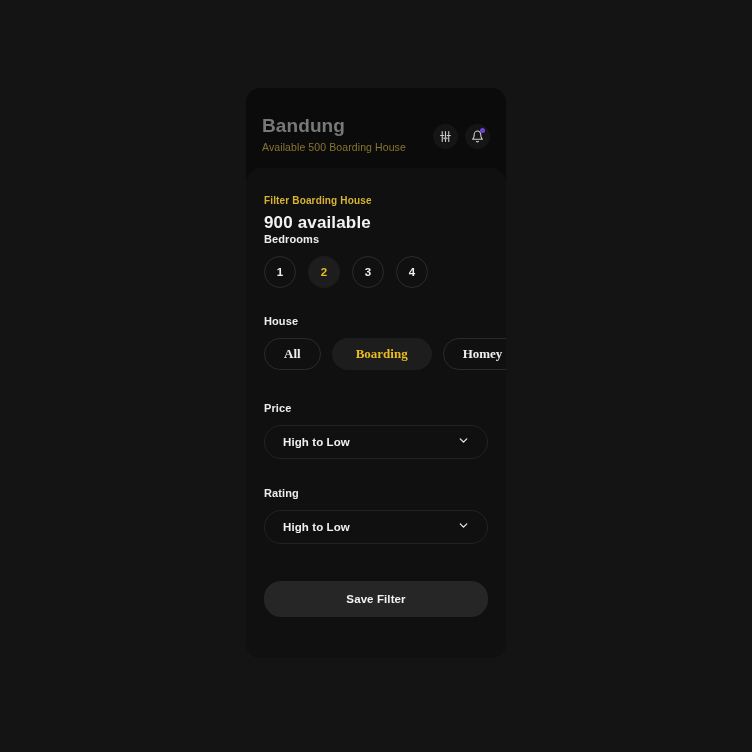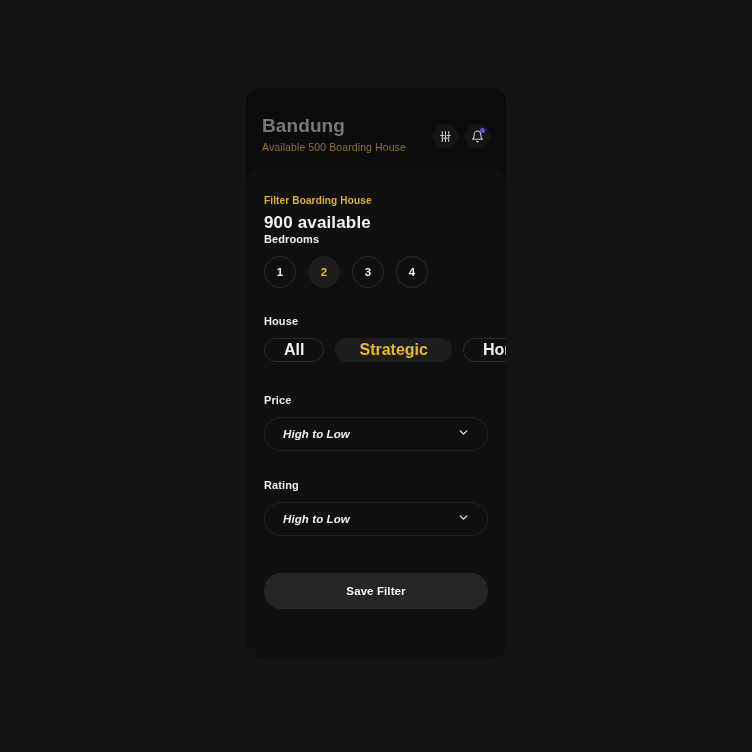--- a/index.html
+++ b/index.html
@@ -155,55 +155,54 @@
   }
 
   
   .type-row {
     display: flex;
     gap: 11px;
     margin-top: 11px;
     width: 300px;
   }
   .type-pill {
-    height: 24px;
+    height: 32px;
     padding: 0 19px;
     border-radius: 16px;
     border: 1px solid #2b2b2b;
     background: transparent;
     color: #efefef;
-    font-size: 16px;
+    font-size: 13px;
     font-weight: 600;
     display: flex;
     align-items: center;
     justify-content: center;
     white-space: nowrap;
     flex: 0 0 auto;
-    font-family: Liberation Sans, sans-serif;
+    font-family: Liberation Serif, serif;
   }
   .type-pill.selected {
     border-color: transparent;
     background: #1d1d1d;
     color: #e8bd1f;
     font-weight: 700;
     padding: 0 23px;
   }
 
   
   .dropdown {
     margin-top: 11px;
     height: 34px;
     border-radius: 17px;
     border: 1px solid #232323;
     background: transparent;
     display: flex;
     align-items: center;
     justify-content: space-between;
     padding: 0 17px 0 18px;
-    font-style: italic;
   }
   .dropdown-value {
     font-size: 11.5px;
     font-weight: 600;
     color: #f0f0f0;
     letter-spacing: 0.1px;
   }
 
   
   .save-button {
@@ -282,21 +281,21 @@
         <div class="bedroom-chip">1</div>
         <div class="bedroom-chip selected">2</div>
         <div class="bedroom-chip">3</div>
         <div class="bedroom-chip">4</div>
       </div>
 
       <div class="section-label sec-type">House</div>
 
       <div class="type-row">
         <div class="type-pill">All</div>
-        <div class="type-pill selected">Strategic</div>
+        <div class="type-pill selected">Boarding</div>
         <div class="type-pill">Homey</div>
       </div>
 
       <div class="section-label sec-price">Price</div>
 
       <div class="dropdown">
         <span class="dropdown-value">High to Low</span>
         <span>
           <svg width="13" height="13" viewBox="0 0 24 24" fill="none" stroke="#e8e8e8" stroke-width="2.4" stroke-linecap="round" stroke-linejoin="round">
             <polyline points="6 9 12 15 18 9"></polyline>

